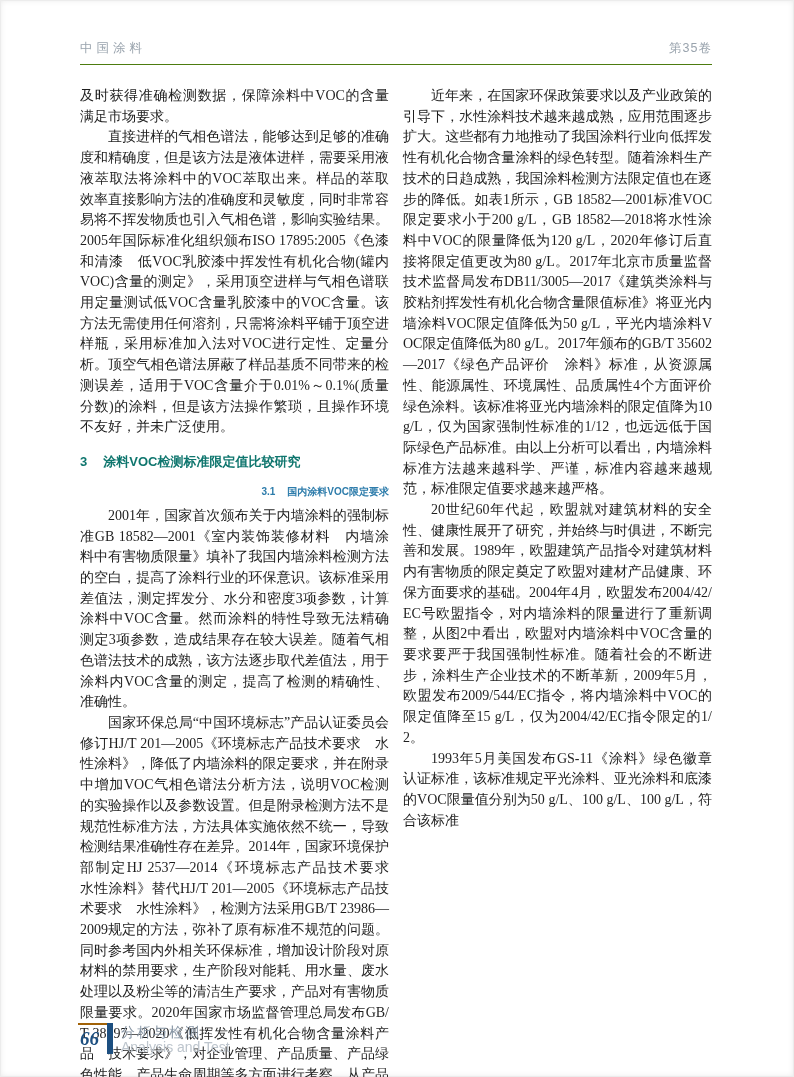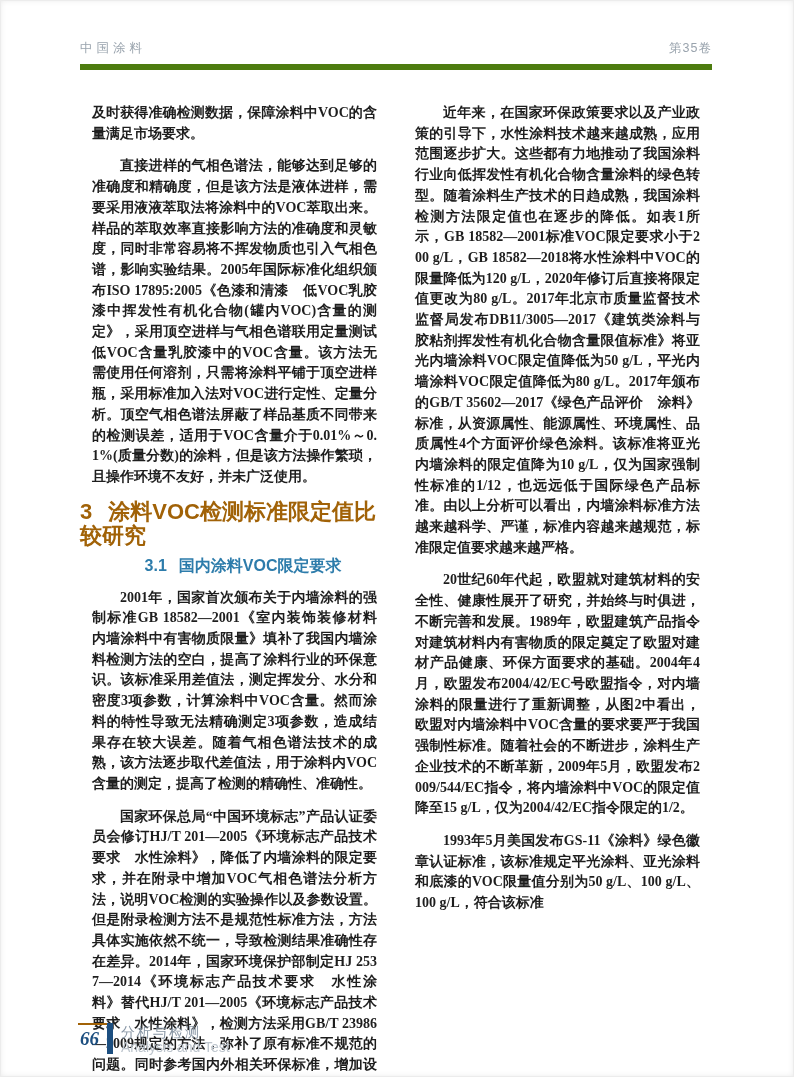--- a/index.html
+++ b/index.html
@@ -16,56 +16,56 @@
     box-shadow: inset 0 0 0 1px #ececec, inset 0 0 6px #e6e6e6;
     box-sizing: border-box;
     padding: 40px 82px 0 80px;
   }
   
   .header {
     display: flex; justify-content: space-between; align-items: flex-end;
     color: #99a3ad;
     font-size: 12.5px;
     padding-bottom: 7px;
-    border-bottom: 6px solid #4d7c0f;
+    border-bottom: 1px solid #4d7c0f;
     font-family: "Liberation Sans", "DejaVu Sans", sans-serif;
   }
   .journal { letter-spacing: 4px; }
   .volume  { letter-spacing: 1px; }
   
   .columns { display: flex; gap: 14px; margin-top: 21px; }
   .col {
     width: 309px;
     font-size: 14px;
     line-height: 20.7px;
     text-align: justify;
     word-break: break-all;
   }
-  .col p { margin: 12px; font-weight: bold; }
+  .col p { margin: 0; }
   p.indent { text-indent: 2em; }
   sup.cite { font-size: 8.5px; line-height: 0; vertical-align: super; }
   
   .sec-h {
-    color: #a16207;
+    color: #0f766e;
     font-family: "Liberation Sans", "DejaVu Sans", sans-serif;
     font-weight: bold;
-    font-size: 22px;
+    font-size: 13px;
     line-height: 24px;
     margin: 12px 0 7px 0;
     text-align: left;
   }
   .sec-h .sec-num { margin-right: 16px; }
   .sub-h {
     color: #2d7cab;
     font-family: "Liberation Sans", "DejaVu Sans", sans-serif;
     font-weight: bold;
-    font-size: 16px;
+    font-size: 10px;
     line-height: 21px;
     margin: 2px 0 4px 17px;
-    text-align: center;
+    text-align: right;
   }
   .sub-h .sub-num { margin-right: 12px; }
   
   .footer {
     position: absolute; left: 78px; top: 1023px;
     display: flex; align-items: flex-start;
   }
   .pn {
     font-family: "Liberation Serif", "DejaVu Serif", serif;
     font-style: italic; font-weight: bold;

